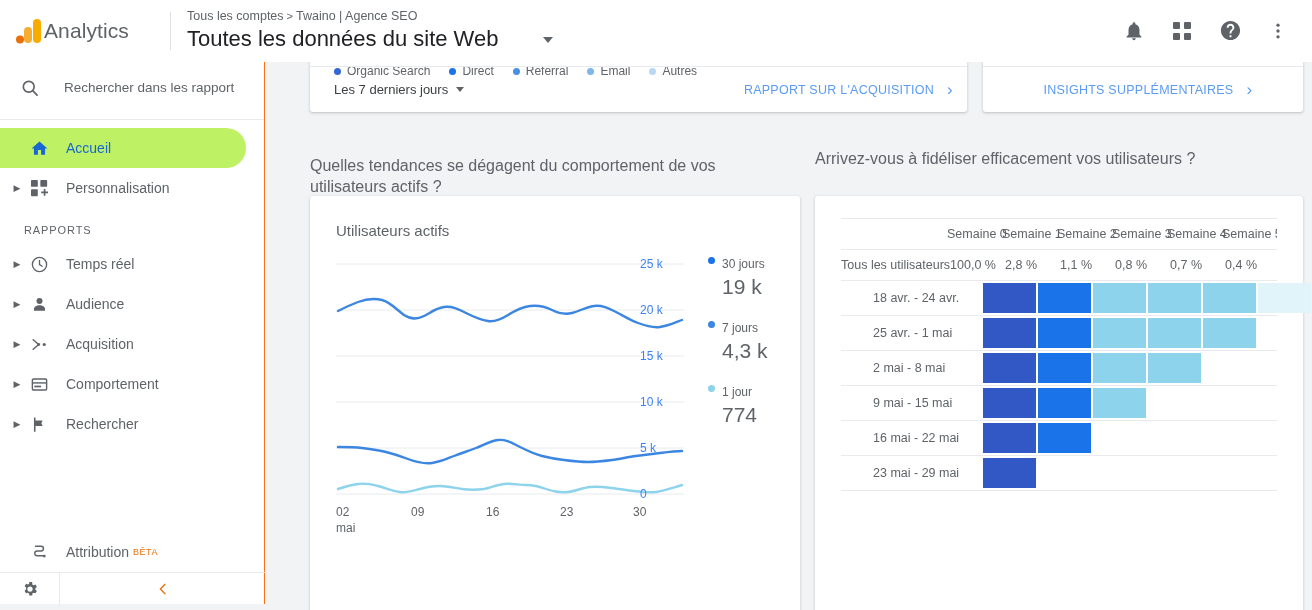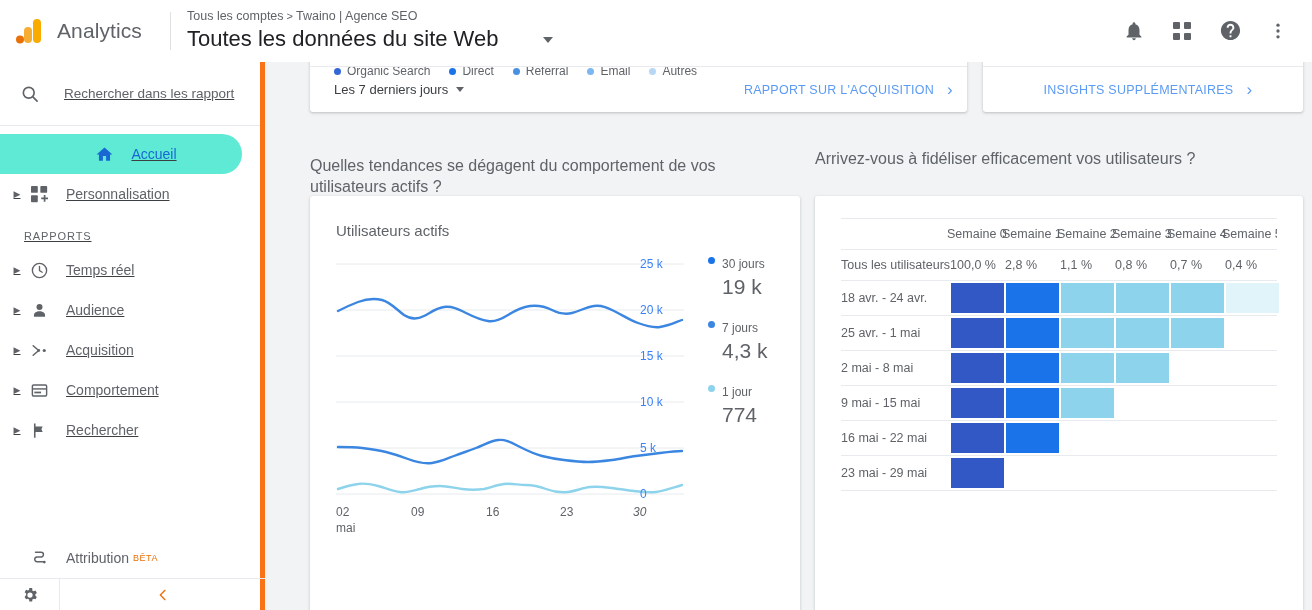--- a/index.html
+++ b/index.html
@@ -15,63 +15,63 @@
   
   .header {
     position: absolute; top: 0; left: 0; width: 1312px; height: 62px;
     background: #fff; display: flex; align-items: center;
     border-bottom: 1px solid #fff;
     z-index: 20;
   }
   .logo-wrap { display: flex; align-items: center; padding-left: 14px; width: 166px; }
   .ga-logo { width: 30px; height: 30px; position: relative; }
   .brand-name {
-    font-size: 21px; color: #5f6368; margin-left: 13px; font-weight: 400;
+    font-size: 21px; color: #5f6368; font-weight: 400;
     letter-spacing: .1px;
   }
   .header-sep { width: 1px; height: 38px; background: #e0e0e0; margin: 0 0 0 4px; }
   .title-block { padding-left: 16px; flex: 1; }
   .breadcrumb { font-size: 12.5px; color: #5f6368; line-height: 16px; white-space: nowrap; }
   .breadcrumb .chev { color: #5f6368; margin: 0 3px; font-size: 11px; }
   .page-title {
     font-size: 22px; color: #202124; font-weight: 400; line-height: 30px;
     display: flex; align-items: center; white-space: nowrap; gap: 36px;
   }
   .caret-down {
     display:inline-block; width:0;height:0; margin-left: 9px; margin-top:3px;
     border-left: 5px solid transparent; border-right: 5px solid transparent;
     border-top: 6px solid #5f6368;
   }
   .header-actions { display: flex; align-items: center; gap: 24px; padding-right: 22px; }
   .hicon { width: 24px; height: 24px; display:flex; align-items:center; justify-content:center; cursor:pointer; }
 
   
   .sidebar {
-    position: absolute; top: 62px; left: 0; width: 265px; height: 548px;
-    background: #fff; border-right: 5px solid #f97316; z-index: 15; text-decoration: underline;
+    position: absolute; top: 56px; left: 0; width: 265px; height: 548px;
+    background: #fff; border-right: 1px solid #f97316; z-index: 15;
   }
   .search-row {
     height: 64px; display: flex; align-items: center; padding-left: 20px;
     border-bottom: 1px solid #e8eaed;
   }
   .search-icon-box { width: 26px; display:flex; align-items:center; }
   .search-input {
     border: none; outline: none; font-size: 13.5px; color: #5f6368;
     font-family: "Liberation Sans", sans-serif; margin-left: 18px; width: 190px;
     background: transparent;
   }
   .search-input::placeholder { color: #5f6368; }
 
   .nav { padding-top: 8px; }
   .nav-item {
     position: relative; height: 40px; display: flex; align-items: center;
     padding-left: 10px; cursor: pointer; margin-right: 18px;
   }
   .nav-item.active {
-    background: #5eead4; border-top-right-radius: 20px; border-bottom-right-radius: 20px; justify-content: center;
+    background: #bef264; border-top-right-radius: 20px; border-bottom-right-radius: 20px;
   }
   .nav-arrow {
     width: 14px; display: flex; align-items: center; justify-content: center;
     color: #5f6368; font-size: 9px; flex: 0 0 14px;
   }
   .nav-ico { width: 30px; display: flex; align-items: center; justify-content: center; flex:0 0 30px; }
   .nav-label { font-size: 14px; color: #5f6368; margin-left: 12px; white-space: nowrap; }
   .nav-item.active .nav-label { color: #1967d2; font-weight: 500; }
   .section-label {
     font-size: 11px; color: #5f6368; letter-spacing: .9px; font-weight: 500;
@@ -175,20 +175,21 @@
     border-top: 1px solid #e8eaed; border-bottom: 1px solid #e8eaed;
     white-space: nowrap;
   }
   .ch-total-label { flex: 0 0 auto; }
   .ch-total-vals { margin-left: auto; display: flex; }
   .ch-total-val { width: 55px; flex: 0 0 55px; text-align: left; }
   .ch-row { display: flex; height: 35px; align-items: stretch; border-bottom: 1px solid #e8eaed; }
   .ch-row-label {
     flex: 0 0 110px; font-size: 12.5px; color: #5f6368; display: flex; align-items: center;
     white-space: nowrap;
+    margin-left: 32px;
   }
   .ch-cells { display: flex; flex: 1; gap: 2px; padding: 2px 0; }
   .ch-cell { flex: 0 0 53px; }
 </style>
 </head>
 <body>
 
 <div id="app">
 
   <div class="header">
@@ -434,21 +435,21 @@
         <div class="axis-label" style="left:330px; top:138px;">10 k</div>
         <div class="axis-label" style="left:330px; top:184px;">5 k</div>
         <div class="axis-label" style="left:330px; top:230px;">0</div>
 
         <div style="position:absolute; left:26px; top:248px; width:348px; height:34px;">
           <span class="xtick" style="left:0px;">02</span>
           <span class="xtick" style="left:0px; top:16px;">mai</span>
           <span class="xtick" style="left:75px;">09</span>
           <span class="xtick" style="left:150px;">16</span>
           <span class="xtick" style="left:224px;">23</span>
-          <span class="xtick" style="left:297px;font-style:italic;">30</span>
+          <span class="xtick" style="left:297px;">30</span>
         </div>
 
         <div class="chart-legend" style="left:398px; top:0px;">
           <div class="cl-group">
             <div class="cl-head">
               <span class="cl-dot" style="background:#1a73e8"></span>
               <span>30 jours</span>
             </div>
             <div class="cl-val">19 k</div>
           </div>

